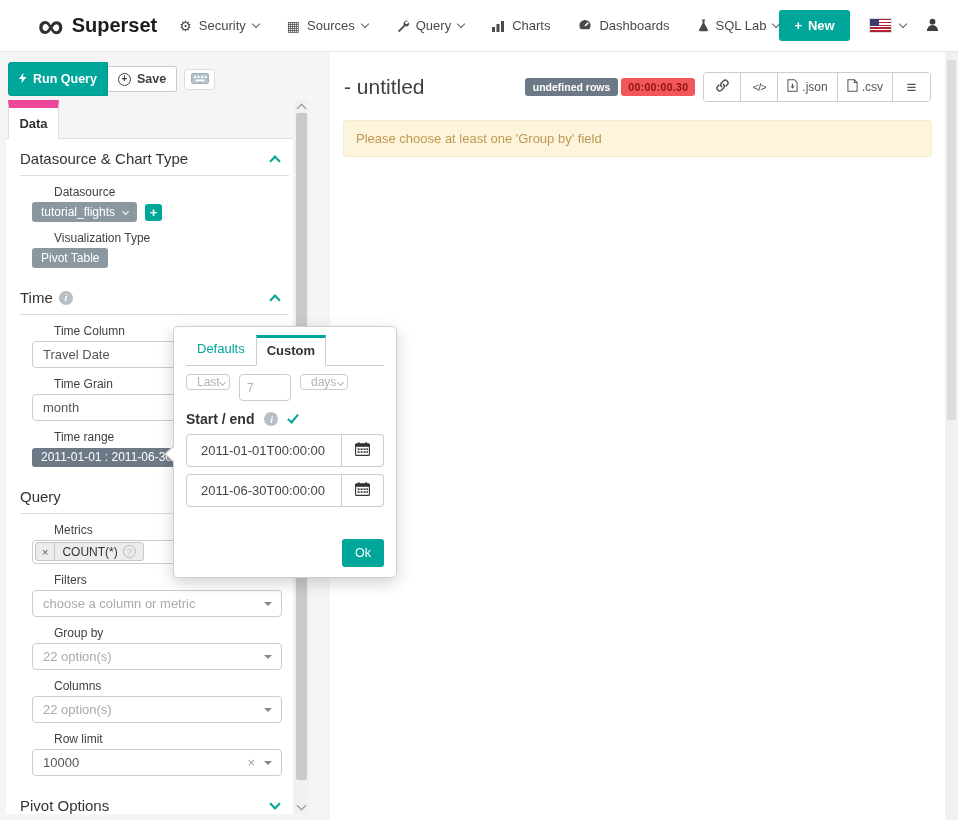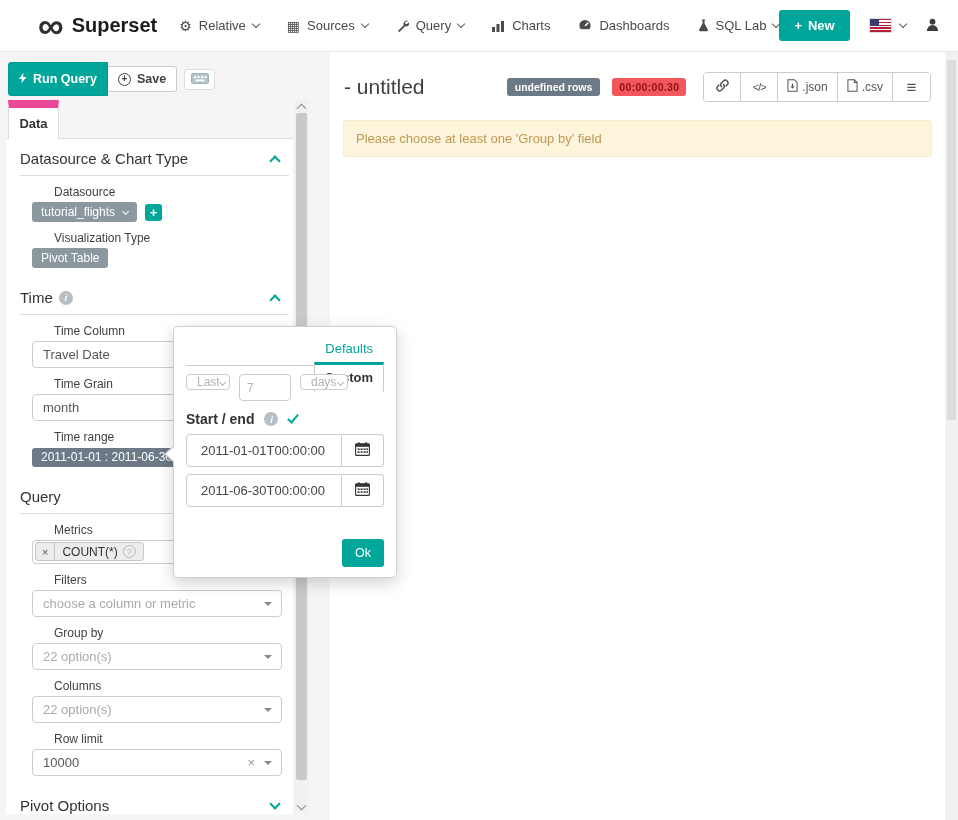--- a/index.html
+++ b/index.html
@@ -63,37 +63,37 @@
   
   .sb{position:absolute;left:294px;top:100px;width:15px;height:714px;background:#f1f1f1;}
   .sb-thumb{position:absolute;left:2px;top:13px;width:11px;height:667px;background:#c9c9c9;border-radius:2px;}
   .sb-arrow{position:absolute;left:4px;width:7px;height:7px;border-right:1.6px solid #8a8a8a;border-bottom:1.6px solid #8a8a8a;cursor:pointer;}
   .sb-up{top:5px;transform:rotate(-135deg);}
   .sb-dn{bottom:5px;transform:rotate(45deg);}
   
   .main{position:absolute;left:330px;top:52px;width:615px;height:768px;background:#fff;}
   .main-head{display:flex;align-items:center;padding:20px 14px 0 14px;}
   .main-title{font-size:21px;color:#3f3f3f;line-height:26px;cursor:pointer;}
-  .main-right{margin-left:auto;display:flex;align-items:center;gap:12px;}
+  .main-right{margin-left:auto;display:flex;align-items:center;gap:3px;}
   .badge-rows{background:#6d7987;color:#fff;font-size:10.5px;font-weight:bold;padding:3px 8px;border-radius:3px;white-space:nowrap;}
   .badge-timer{background:#f2575b;color:#8f1114;font-size:10.5px;font-weight:bold;padding:3px 7px;border-radius:3px;letter-spacing:.3px;white-space:nowrap;}
   .btn-group{display:flex;align-items:stretch;border:1px solid #ccc;border-radius:4px;background:#fff;margin-left:5px;overflow:hidden;height:30px;}
   .bg-btn{display:flex;align-items:center;justify-content:center;gap:4px;min-width:37px;padding:0 9px;border-right:1px solid #ccc;font-size:12px;color:#555;cursor:pointer;background:#fff;border-top:none;border-bottom:none;border-left:none;}
   .bg-btn:last-child{border-right:none;}
   .code-glyph{font-size:11px;color:#555;letter-spacing:-1px;}
   .hamburger{font-size:17px;color:#555;line-height:1;}
   .warning{margin:18px 13px 0 13px;background:#fcf5dc;border:1px solid #f7ecca;border-radius:3px;padding:10px 12px;font-size:13px;color:#c09853;}
   
   .right-strip{position:absolute;right:0;top:52px;width:13px;bottom:0;background:#f1f1f1;}
   .right-strip .rs-thumb{position:absolute;left:2px;top:8px;width:9px;height:360px;background:#dcdcdc;border-radius:2px;}
   
   .popup{position:absolute;left:173px;top:326px;width:224px;height:252px;background:#fff;border:1px solid #cfcfcf;border-radius:5px;box-shadow:0 5px 16px rgba(0,0,0,.18);z-index:10;padding:8px 12px 10px 12px;}
   .popup::before{content:"";position:absolute;left:-10px;top:118px;border-top:9px solid transparent;border-bottom:9px solid transparent;border-right:10px solid #cfcfcf;}
   .popup::after{content:"";position:absolute;left:-8px;top:119px;border-top:8px solid transparent;border-bottom:8px solid transparent;border-right:9px solid #fff;}
-  .ptabs{display:flex;align-items:flex-end;border-bottom:1px solid #ccc;height:31px;flex-direction:column;}
+  .ptabs{display:flex;border-bottom:1px solid #ccc;height:31px;}
   .ptab-defaults{font-size:13px;color:#00a699;padding:6px 11px;cursor:pointer;}
   .ptab-custom{font-size:13px;font-weight:bold;color:#333;background:#fff;border:1px solid #ccc;border-bottom:1px solid #fff;border-top:3px solid #00a699;padding:5px 10px 6px 10px;margin-bottom:-1px;cursor:pointer;}
   .rel-label{margin-top:10px;font-size:14px;color:#9b9b9b;}
   .rel-row{display:flex;gap:9px;margin-top:8px;}
   .rel-ctl{position:relative;height:16px;border:1px solid #ccc;border-radius:4px;background:#fff;display:flex;align-items:center;padding:0 10px;font-size:12px;color:#b3b3b3;}
   .rel-ctl .mini-chev{position:absolute;right:4px;bottom:4px;width:5px;height:5px;border-right:1.5px solid #b3b3b3;border-bottom:1.5px solid #b3b3b3;transform:rotate(45deg);}
   .rel-num{width:52px;border:1px solid #ccc;border-radius:4px;height:27px;font-size:12px;color:#b3b3b3;padding:0 7px;font-family:inherit;}
   .se-row{display:flex;align-items:center;gap:10px;margin-top:10px;font-size:14px;font-weight:bold;color:#333;}
   .check-ico{width:6px;height:11px;border-right:2.6px solid #00a699;border-bottom:2.6px solid #00a699;transform:rotate(40deg);margin-left:2px;margin-top:-3px;}
   .date-row{display:flex;margin-top:7px;}
@@ -105,21 +105,21 @@
 <body>
 
 <header class="navbar">
   <div class="brand">
     <span class="logo-inf">∞</span>
     <span class="brand-name">Superset</span>
   </div>
   <nav class="nav-items">
     <div class="nav-item">
       <span class="nav-ico">⚙</span>
-      <span>Relative</span>
+      <span>Security</span>
       <span class="chev"></span>
     </div>
     <div class="nav-item">
       <span class="nav-ico">▦</span>
       <span>Sources</span>
       <span class="chev"></span>
     </div>
     <div class="nav-item">
       <span class="nav-ico">
         <svg width="13" height="13" viewBox="0 0 14 14">

